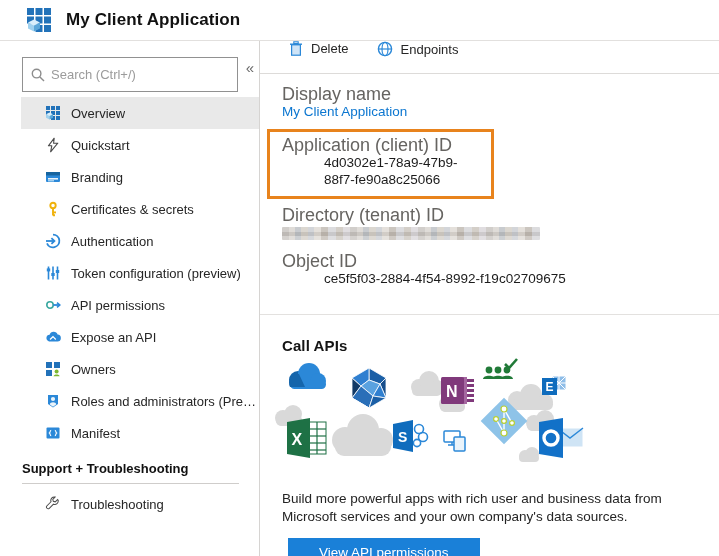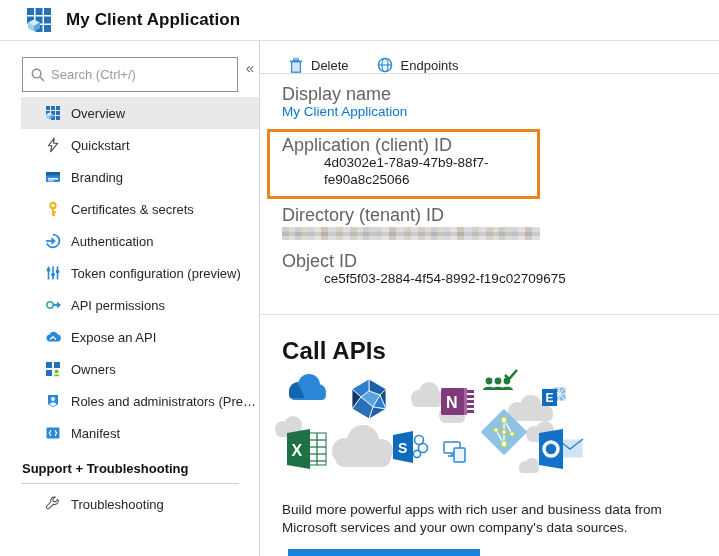--- a/index.html
+++ b/index.html
@@ -29,40 +29,40 @@
   .nav-item { height:32px; display:flex; align-items:center; gap:10px; padding-left:24px;
     font-size:13px; color:#262626; cursor:pointer;margin-left:21px; }
   .nav-item.sel { background:#e9e9e9; }
   .nav-item .ic { width:16px; height:16px; flex:none; display:inline-flex; }
   .nav-item .lbl { white-space:nowrap; overflow:hidden; text-overflow:ellipsis; max-width:200px; }
   .nav-sec { margin:12px 20px 4px 22px; padding-bottom:7px; border-bottom:1px solid #cfcdcb;
     font-size:13px; font-weight:700; color:#111; }
 
   
   .mn { flex:1; min-width:0; display:flex; flex-direction:column; }
-  .tb { height:33px; flex:0 0 33px; display:flex; align-items:flex-end; gap:28px; padding-left:29px;
+  .tb { height:33px; flex:0 0 33px; display:flex; align-items:flex-start; gap:28px; padding-left:29px;
     border-bottom:1px solid #dddbd9; }
   .tb button { display:flex; align-items:center; gap:8px; background:none; border:none;
     font:13px "Liberation Sans",sans-serif; color:#262626; cursor:pointer; }
 
   .fields { padding:12px 0 0 22px; }
   .f-label { font-size:18px; color:#666461; line-height:16px; }
   .f-value { font-size:13.5px; color:#1b1b1b; line-height:17px; margin-top:1px;margin-left:42px; }
   .f-link  { font-size:13.5px; color:#0b76d0; line-height:17px; margin-top:1px; cursor:pointer; text-decoration:none; display:inline-block; }
   .field { margin-bottom:9px; }
-  .hl { border:3px solid #e8831d; width:273px; margin:5px 0 8px -15px; padding:5px 8px 8px 12px; }
+  .hl { border:3px solid #e8831d; width:227px; margin:5px 0 8px -15px; padding:5px 8px 8px 12px; }
   .redacted { width:258px; height:13px; margin-top:4px; border-radius:1px;
     background-image:
       repeating-linear-gradient(0deg, rgba(255,255,255,.25) 0 4px, rgba(120,115,110,.12) 4px 8px, rgba(255,255,255,.18) 8px 13px),
       repeating-linear-gradient(90deg, #c7c3bf 0 7px, #d8d4cf 7px 13px, #bcc0c4 13px 19px, #d3cec6 19px 26px, #c9ccd1 26px 32px, #ded9d3 32px 39px, #c0b9b1 39px 46px, #d4d4d7 46px 54px, #cac4bc 54px 61px, #d9d6d9 61px 68px); }
 
   .sect-hr { border:none; border-top:1px solid #e3e1df; margin:18px 0 0 0; }
 
   .callapis { padding:0 0 0 22px; }
-  .callapis h2 { font-size:24px; font-weight:700; color:#141414; margin:22px 0 2px; letter-spacing:.1px; }
+  .callapis h2 { font-size:15px; font-weight:700; color:#141414; margin:22px 0 2px; letter-spacing:.1px; }
   .collage { position:relative; height:112px; margin-left:-11px; }
   .desc { width:438px; font-size:13.5px; line-height:17.5px; color:#242424; margin-top:22px; }
   .primary { margin:13px 0 0 6px; background:#1a80d8; color:#fff; border:1px solid #1a80d8;
     font:13.5px "Liberation Sans",sans-serif; padding:6px 30px 7px; cursor:pointer; }
 </style>
 </head>
 <body>
 
 <div class="app">
 

